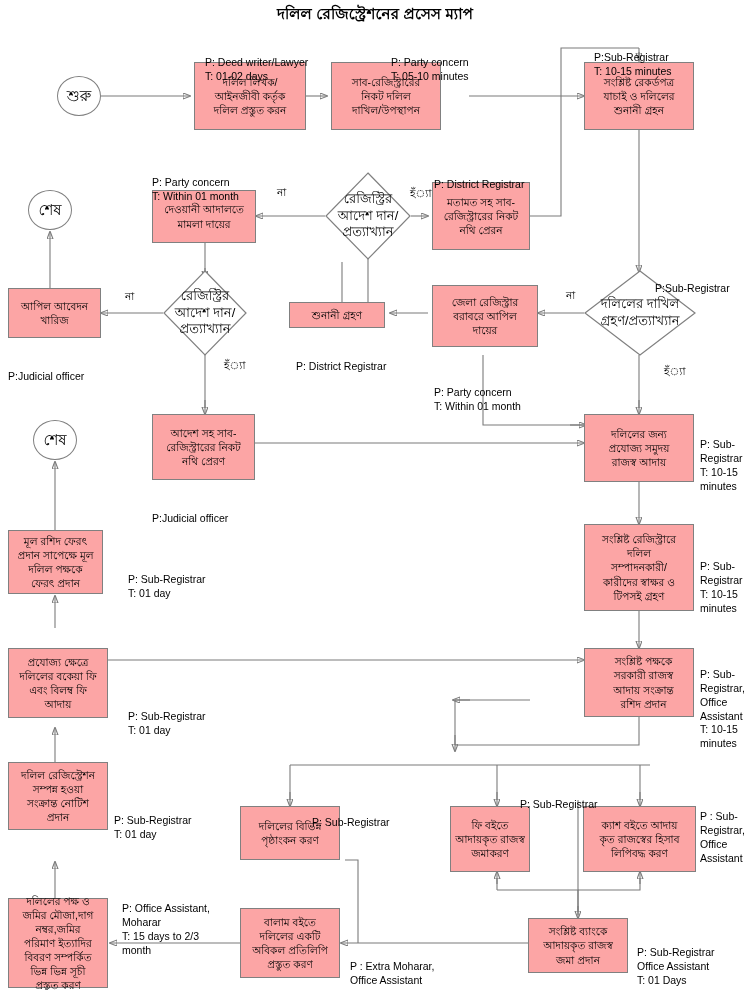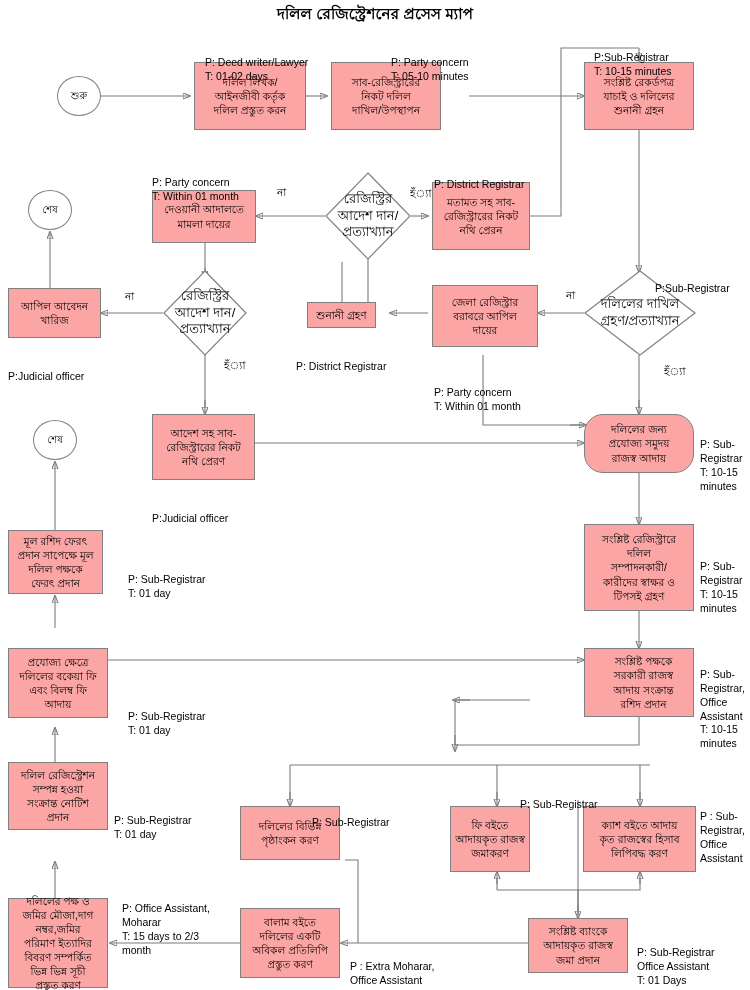--- a/index.html
+++ b/index.html
@@ -45,21 +45,21 @@
   .terminator {
     position: absolute;
     box-sizing: border-box;
     border: 1px solid #808080;
     border-radius: 50%;
     background: #ffffff;
     display: flex;
     align-items: center;
     justify-content: center;
     text-align: center;
-    font-size: 10px;
+    font-size: 15px;
     color: #000;
   }
   .diamond-wrap {
     position: absolute;
   }
   .diamond-shape {
     position: absolute;
     left: 0; top: 0;
     width: 100%; height: 100%;
   }
@@ -224,31 +224,31 @@
   <div class="node" style="left:152px; top:190px; width:104px; height:53px;">দেওয়ানী আদালতে
 মামলা দায়ের</div>
 
   <div class="node" style="left:432px; top:182px; width:98px; height:68px;">মতামত সহ সাব-
 রেজিস্ট্রারের নিকট
 নথি প্রেরন</div>
 
   <div class="node" style="left:8px; top:288px; width:93px; height:50px;">আপিল আবেদন
 খারিজ</div>
 
-  <div class="node" style="left:307px; top:302px; width:69px; height:26px;">শুনানী গ্রহণ</div>
+  <div class="node" style="left:289px; top:302px; width:96px; height:26px;">শুনানী গ্রহণ</div>
 
   <div class="node" style="left:432px; top:285px; width:106px; height:62px;">জেলা রেজিস্ট্রার
 বরাবরে আপিল
 দায়ের</div>
 
   <div class="node" style="left:152px; top:414px; width:103px; height:66px;">আদেশ সহ সাব-
 রেজিস্ট্রারের নিকট
 নথি প্রেরণ</div>
 
-  <div class="node" style="left:584px; top:414px; width:110px; height:59px;border-radius:19px;">দলিলের জন্য
+  <div class="node" style="left:584px; top:414px; width:110px; height:68px;">দলিলের জন্য
 প্রযোজ্য সমুদয়
 রাজস্ব আদায়</div>
 
   <div class="node" style="left:8px; top:530px; width:95px; height:64px;">মূল রশিদ ফেরৎ
 প্রদান সাপেক্ষে মূল
 দলিল পক্ষকে
 ফেরৎ প্রদান</div>
 
   <div class="node" style="left:584px; top:524px; width:110px; height:87px;">সংশ্লিষ্ট রেজিস্ট্রারে
 দলিল

